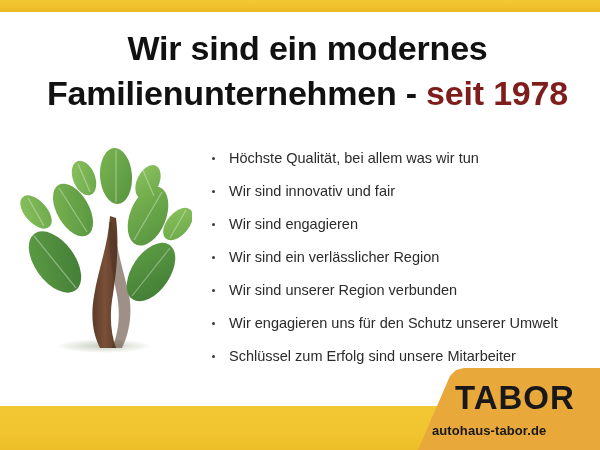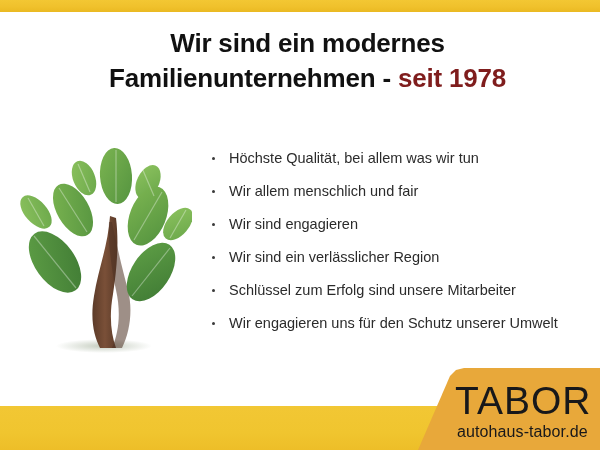--- a/index.html
+++ b/index.html
@@ -44,48 +44,48 @@
     height: 82px;
     background: #e8a83a;
     clip-path: polygon(8px 100%, 40px 8px, 46px 2px, 54px 0px, 190px 0px, 190px 100%);
   }
 
   .logo-wordmark {
     position: absolute;
     left: 455px;
     top: 381px;
     width: 140px;
-    font-size: 39px;
-    font-weight: normal;
+    font-size: 33px;
+    font-weight: bold;
     letter-spacing: 1px;
     color: #18181a;
     line-height: 1;
     white-space: nowrap;
   }
   .logo-tagline {
     position: absolute;
-    left: 457px;
+    left: 432px;
     top: 424px;
     width: 140px;
-    font-size: 16px;
-    font-weight: normal;
+    font-size: 13px;
+    font-weight: bold;
     letter-spacing: 0.1px;
     color: #18181a;
     line-height: 1;
     white-space: nowrap;
   }
 
   
   .headline {
     position: absolute;
     left: 30px;
     top: 26px;
     width: 555px;
     text-align: center;
-    font-size: 26px;
+    font-size: 34px;
     font-weight: bold;
     line-height: 1.33;
     color: #111111;
     letter-spacing: -0.2px;
   }
   .headline .accent {
     color: #7f1d1d;
   }
   .headline .line2 {
     display: block;
@@ -198,25 +198,26 @@
         <line x1="16" y1="60" x2="32" y2="88"></line>
         <line x1="174" y1="72" x2="158" y2="100"></line>
         <line x1="22" y1="98" x2="64" y2="150"></line>
         <line x1="158" y1="110" x2="120" y2="158"></line>
       </g>
     </svg>
   </div>
 
   <ul class="bullets">
     <li><span class="dot"></span><span>Höchste Qualität, bei allem was wir tun</span></li>
-    <li><span class="dot"></span><span>Wir allem menschlich und fair</span></li>
+    <li><span class="dot"></span><span>Wir sind innovativ und fair</span></li>
     <li><span class="dot"></span><span>Wir sind engagieren</span></li>
     <li><span class="dot"></span><span>Wir sind ein verlässlicher Region</span></li>
+    <li><span class="dot"></span><span>Wir sind unserer Region verbunden</span></li>
+    <li><span class="dot"></span><span>Wir engagieren uns für den Schutz unserer Umwelt</span></li>
     <li><span class="dot"></span><span>Schlüssel zum Erfolg sind unsere Mitarbeiter</span></li>
-    <li><span class="dot"></span><span>Wir engagieren uns für den Schutz unserer Umwelt</span></li>
   </ul>
 
   <div class="bottom-band"></div>
   <div class="logo-band"></div>
   <div class="logo-wordmark">TABOR</div>
   <div class="logo-tagline">autohaus-tabor.de</div>
 
 </div>
 
 </body></html>

